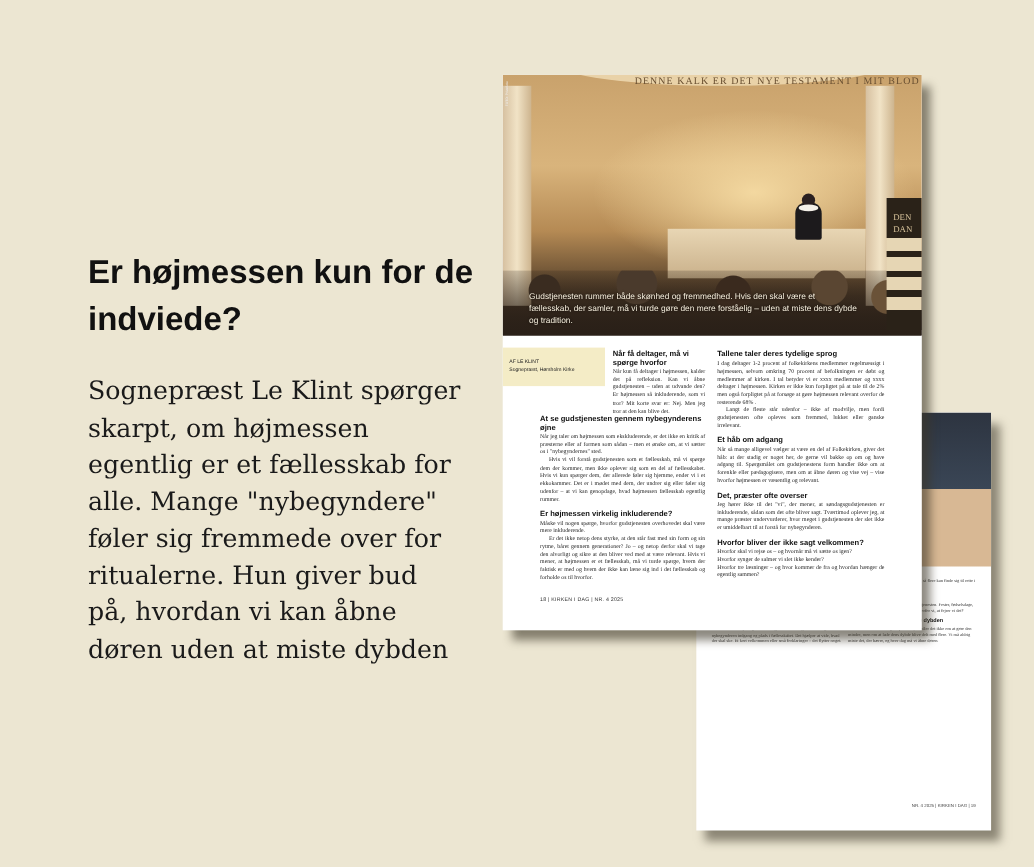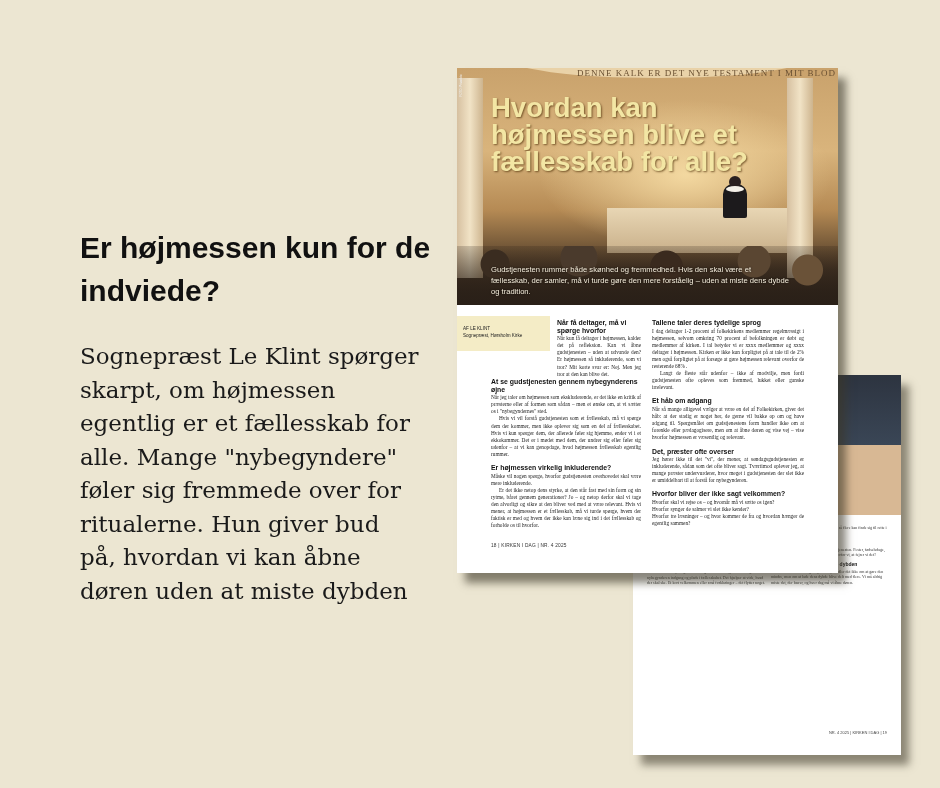--- a/index.html
+++ b/index.html
@@ -27,21 +27,21 @@
   .hero .pillar{position:absolute;top:10px;width:26px;height:200px;background:linear-gradient(90deg,#d6c0a0,#f1e3c6,#cdb48e);}
   .hero .altar{position:absolute;left:150px;top:140px;width:180px;height:45px;background:linear-gradient(180deg,#e8d6b4,#c9b08a);}
   .hero .priest{position:absolute;left:266px;top:116px;width:24px;height:34px;border-radius:10px 10px 2px 2px;background:#1c1a1c;}
   .hero .priest:before{content:"";position:absolute;left:6px;top:-8px;width:12px;height:12px;border-radius:50%;background:#2a2020;}
   .hero .priest:after{content:"";position:absolute;left:3px;top:2px;width:18px;height:6px;border-radius:50%;background:#f4f0e8;}
   .hero .crowd{position:absolute;left:0;top:178px;width:381px;height:60px;
         background:radial-gradient(circle at 10% 30%,#3a2c20 14px,transparent 15px),radial-gradient(circle at 32% 20%,#4a3a2c 18px,transparent 19px),radial-gradient(circle at 55% 35%,#3a2a1e 16px,transparent 17px),radial-gradient(circle at 78% 25%,#5a4632 16px,transparent 17px),radial-gradient(circle at 92% 40%,#6a5238 15px,transparent 16px),linear-gradient(180deg,rgba(40,30,22,.2),#2a2018);}
   .hero .bible{position:absolute;right:0;top:112px;width:32px;height:120px;background:linear-gradient(180deg,#2a2218 0 30%,#e6d6b4 30% 40%,#2a2218 40% 45%,#e6d6b4 45% 55%,#2a2218 55% 60%,#e6d6b4 60% 70%,#2a2218 70% 75%,#e6d6b4 75% 85%,#2a2218 85%);}
   .hero .bible span{position:absolute;left:6px;top:12px;font-family:"Liberation Serif",serif;font-size:8px;color:#d8c49c;line-height:11px;}
   .hero-title{position:absolute;left:34px;top:26px;width:300px;font-family:"Liberation Sans",sans-serif;font-weight:700;font-size:27.5px;line-height:27px;color:#f3e6a4;text-shadow:1px 1px 2px rgba(80,50,10,.7);margin:0;}
-  .hero-caption{position:absolute;left:34px;top:196px;width:300px;font-size:7.6px;line-height:11px;color:#f6eedc;text-shadow:0 0 2px rgba(0,0,0,.8);margin:0;}
+  .hero-caption{position:absolute;left:24px;top:196px;width:300px;font-size:7.6px;line-height:11px;color:#f6eedc;text-shadow:0 0 2px rgba(0,0,0,.8);margin:0;}
   .credit{position:absolute;left:2px;top:6px;font-size:3px;color:#eee;writing-mode:vertical-rl;transform:rotate(180deg);}
   .byline-box{position:absolute;left:0;top:248px;width:93px;height:35px;background:#f4ecc6;}
   .byline-name{position:absolute;left:6px;top:10px;font-size:4.6px;color:#222;}
   .byline-role{position:absolute;left:6px;top:17px;font-size:4.6px;color:#222;}
   .col{position:absolute;font-family:"Liberation Serif",serif;font-size:5.3px;line-height:7.1px;color:#222;text-align:justify;}
   .col h4{font-family:"Liberation Sans",sans-serif;font-weight:700;font-size:6.9px;line-height:7.6px;color:#111;margin:0 0 1px;text-align:left;}
   .col p{margin:0;}
   .col p.ind{text-indent:8px;}
   .col .gap{height:6px;}
   .folio{position:absolute;left:34px;top:475px;font-size:4.8px;color:#333;letter-spacing:.2px;}
@@ -74,22 +74,24 @@
 
 <div class="page-front">
   <div class="hero">
     <div class="arch"></div>
     <div class="inscr">DENNE KALK ER DET NYE TESTAMENT I MIT BLOD</div>
     <div class="pillar" style="left:0;"></div>
     <div class="pillar" style="left:330px;"></div>
     <div class="altar"></div>
     <div class="priest"></div>
     <div class="crowd"></div>
+    <div class="bible">
+        <span>DEN DAN</span>
+      </div>
     <div class="credit">FOTO: Privatfoto</div>
-    <h2 class="hero-title">Hvordan kan højmessen blive et fællesskab for alle?</h2>
     <p class="hero-caption">Gudstjenesten rummer både skønhed og fremmedhed. Hvis den skal være et fællesskab, der samler, må vi turde gøre den mere forståelig – uden at miste dens dybde og tradition.</p>
   </div>
 
   <div class="byline-box">
     <div class="byline-name">AF LE KLINT</div>
     <div class="byline-role">Sognepræst, Hørsholm Kirke</div>
   </div>
 
   <div class="col" style="left:100px;top:251px;width:84px;">
     <h4>Når få deltager, må vi spørge hvorfor</h4>

